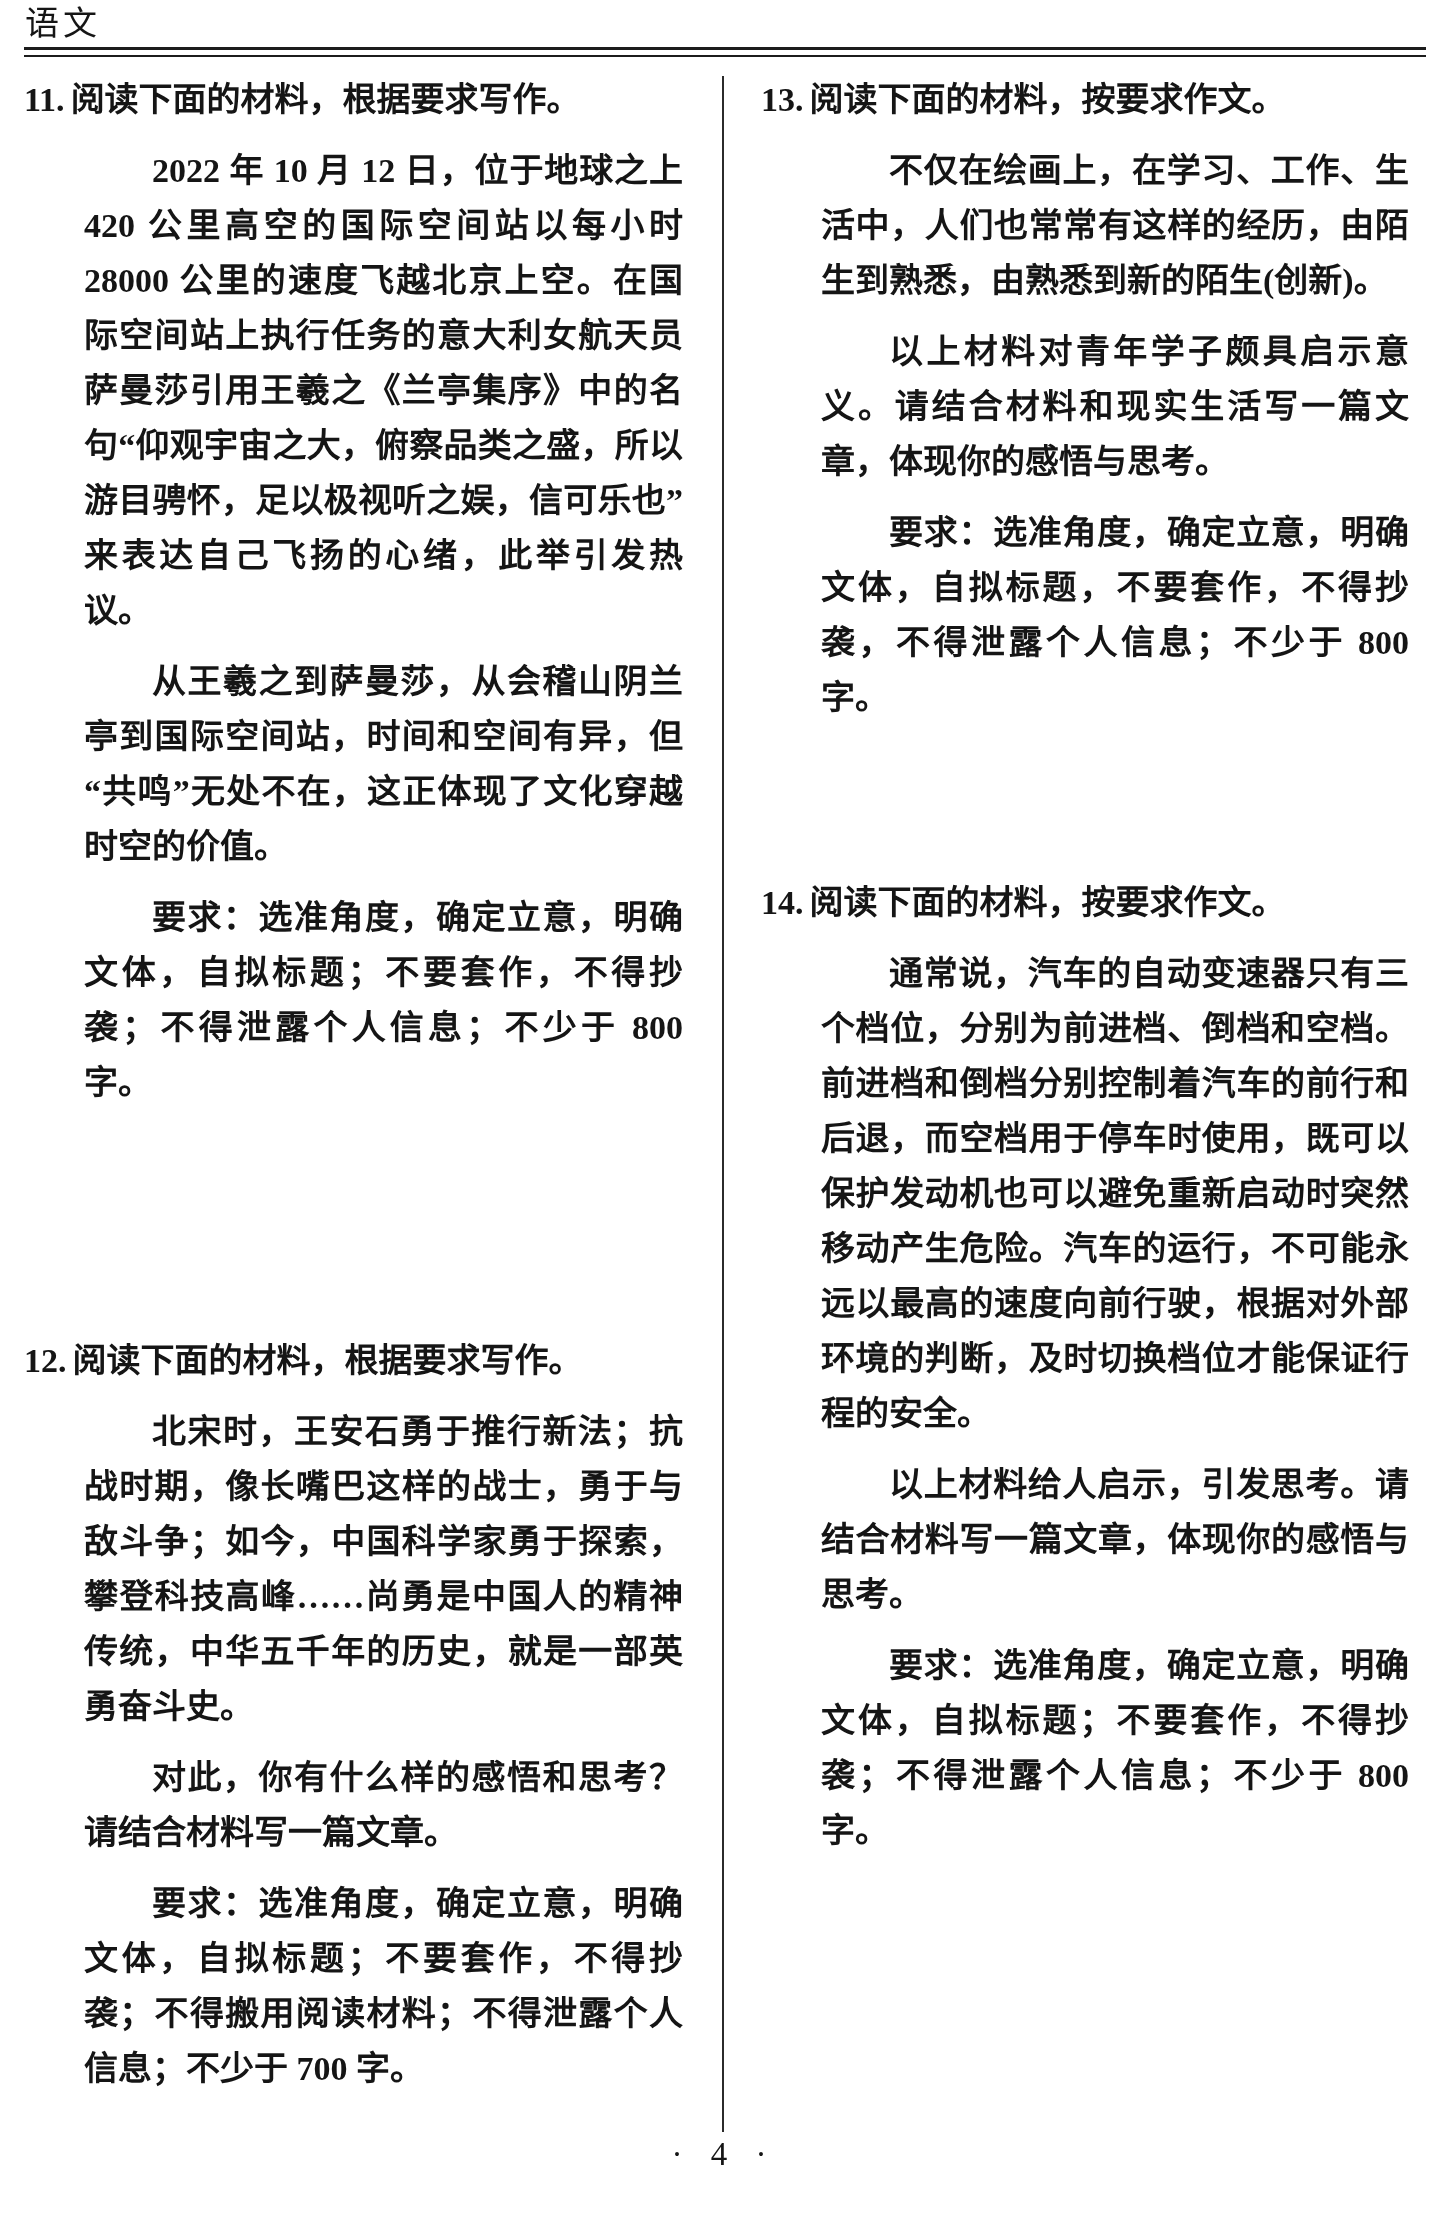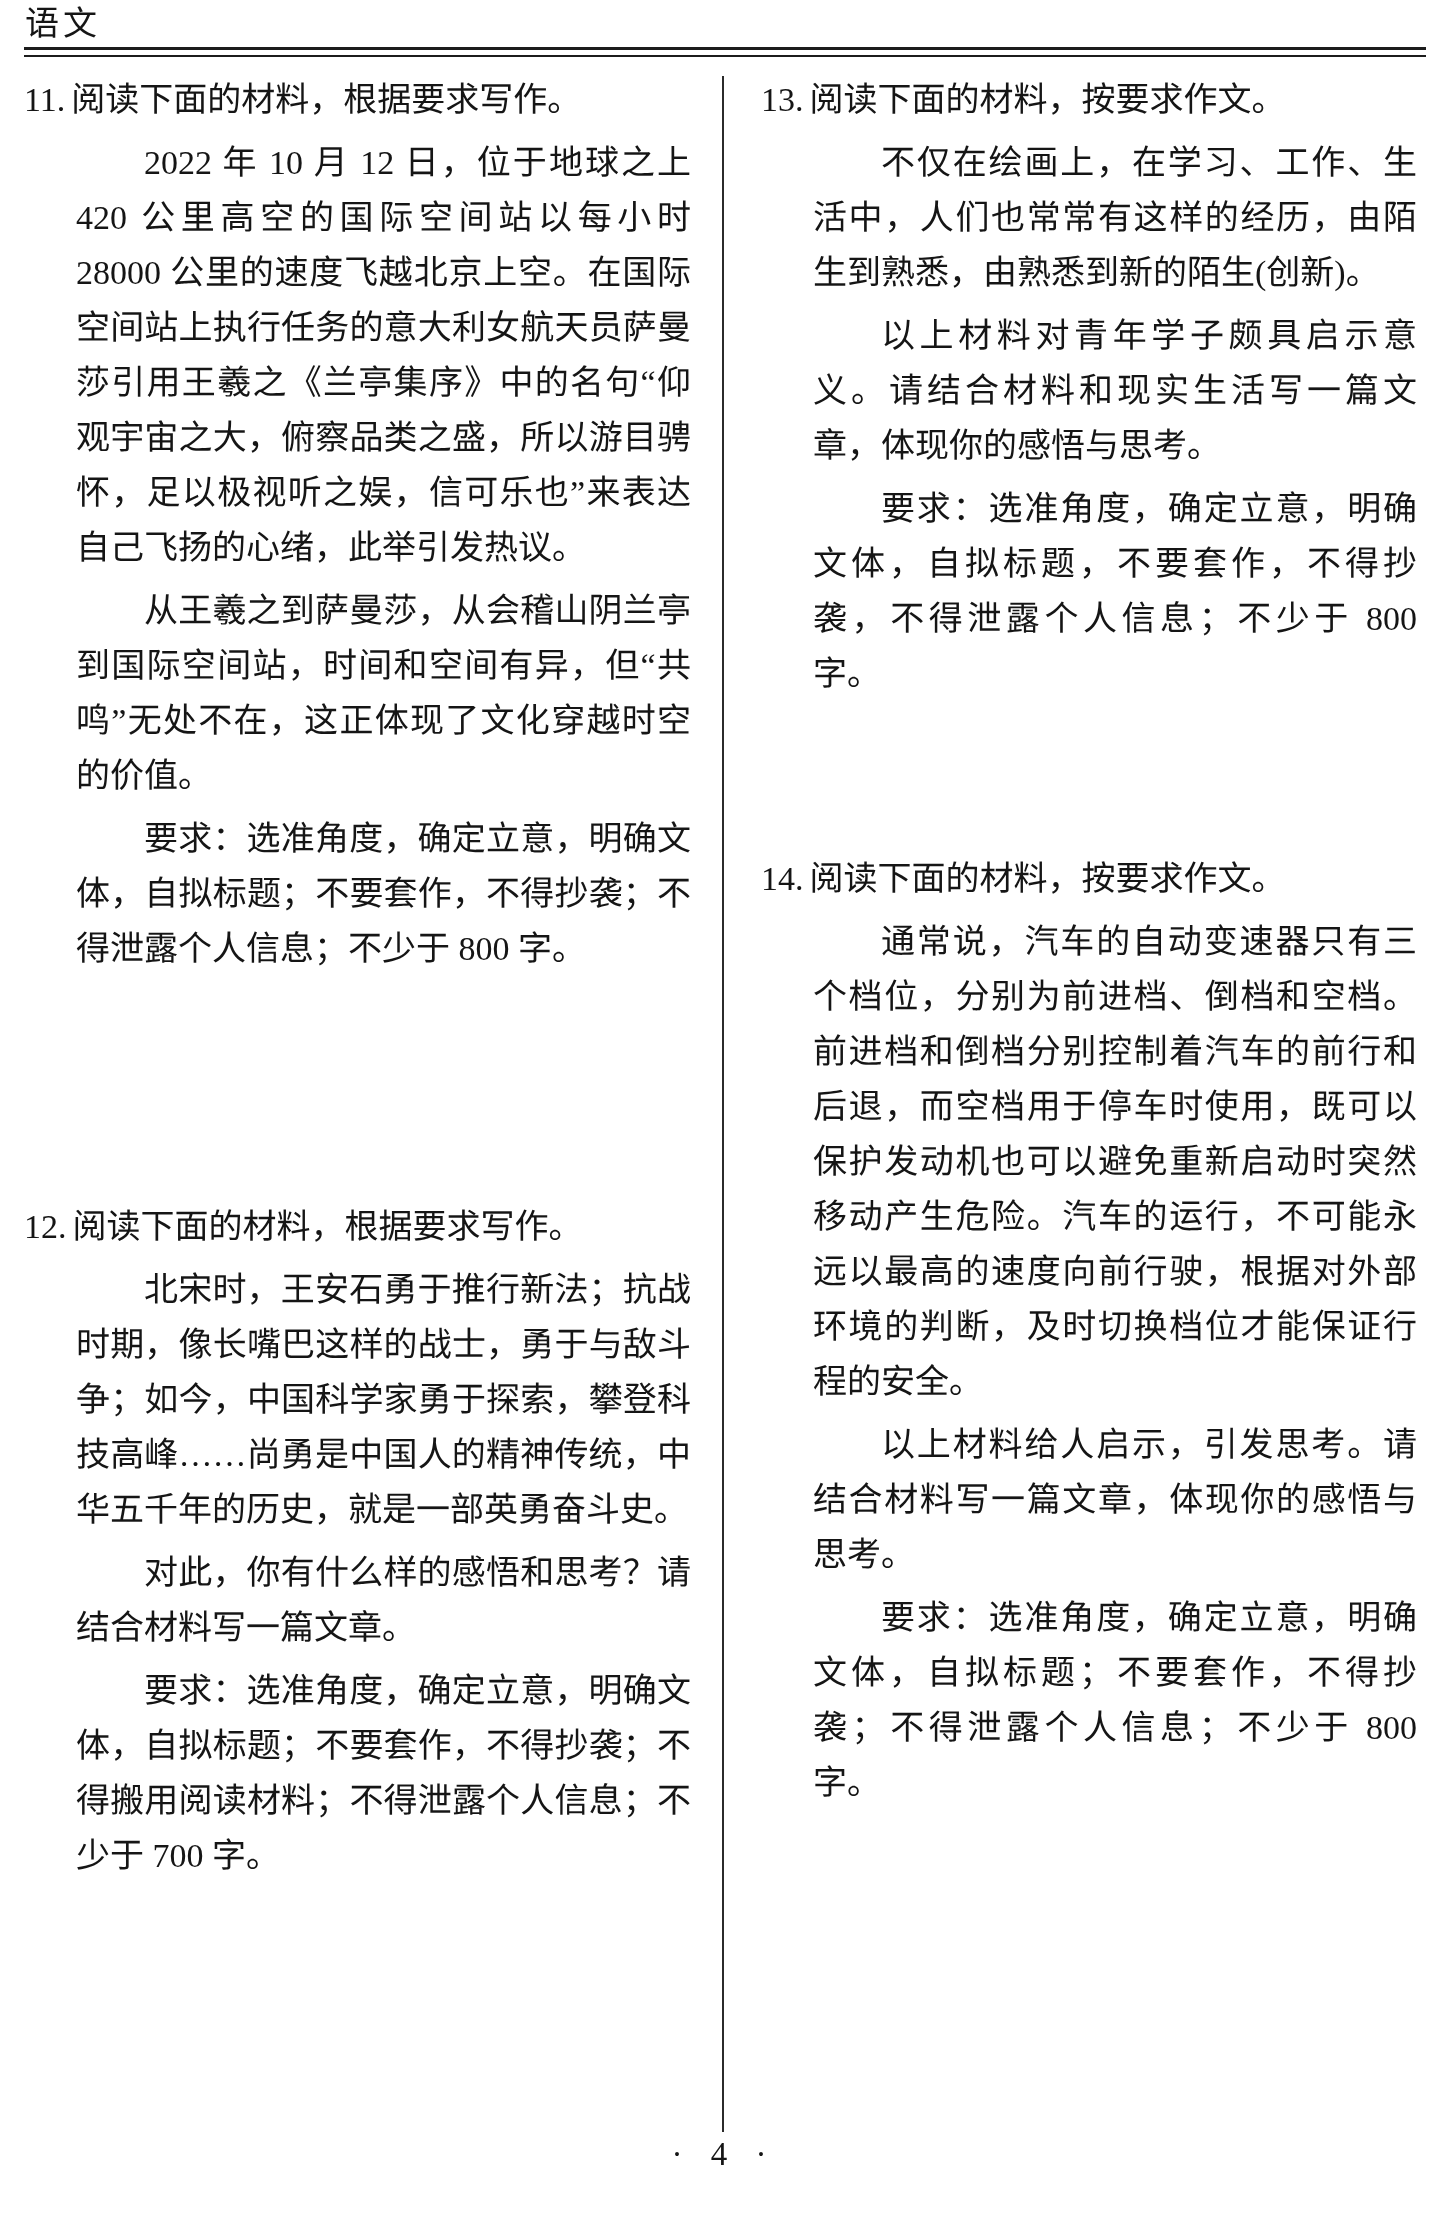--- a/index.html
+++ b/index.html
@@ -48,28 +48,28 @@
     width: 1401px;
     display: flex;
   }
   .col {
     font-size: 34px;
     line-height: 55px;
     text-align: justify;
   }
   .col-left  { width: 675px; }
   .col-right { width: 664px; margin-left: 62px; }
-  .question { padding-left: 44px; }
+  .question { padding-left: 44px; font-weight: bold; }
   .q-head {
     text-indent: -44px;
     text-align: left;
   }
   .q-num { padding-right: 6px; }
   .question p {
-    margin: 8px;
+    margin: 16px;
     text-indent: 2em;
     text-align: justify;
   }
   .q-gap-left  { margin-top: 223px; }
   .q-gap-right { margin-top: 150px; }
   .footer {
     position: absolute;
     top: 2136px;
     left: 0;
     width: 1448px;

